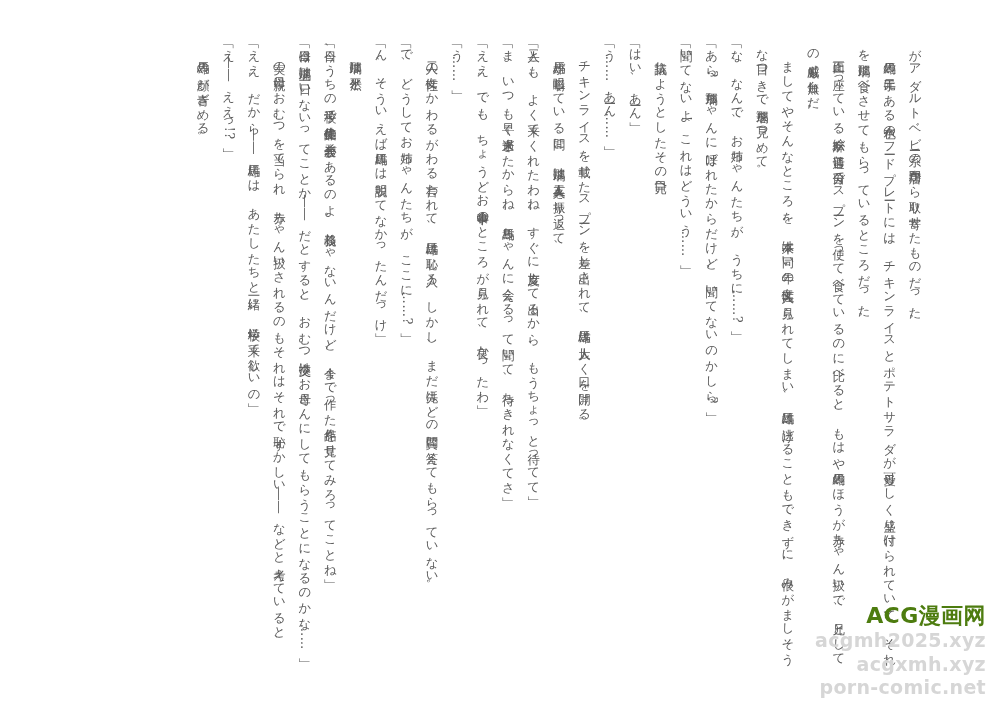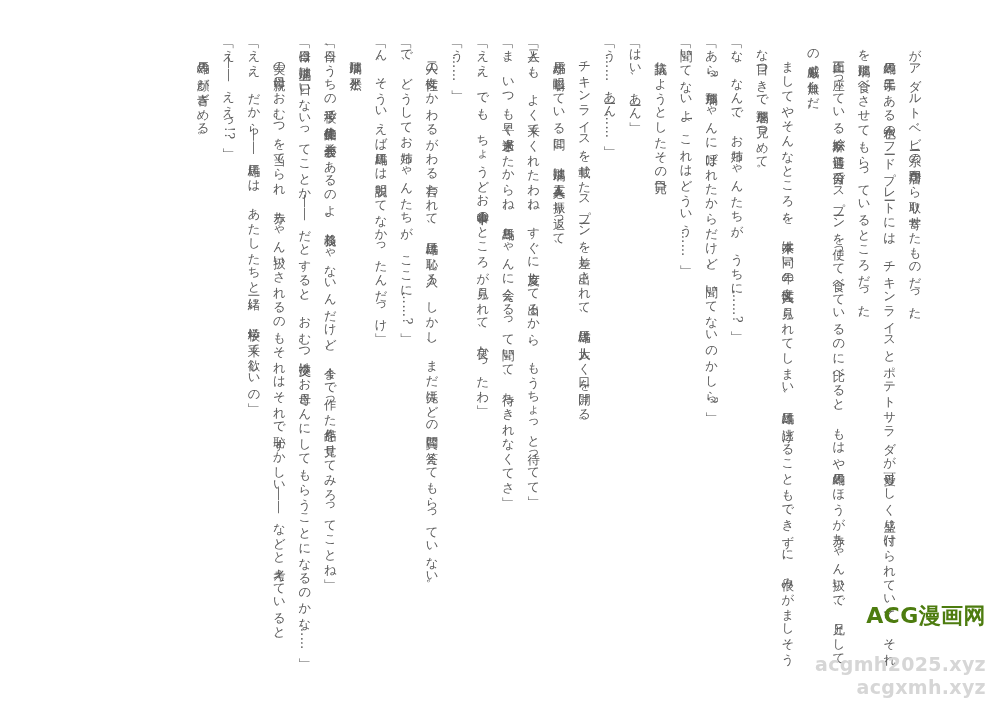--- a/index.html
+++ b/index.html
@@ -96,15 +96,16 @@
     <p class="noindent">「ええ。だから――雄馬には、あたしたちと一緒に、学校に来て欲しいの」</p>
     <p class="noindent">「え――ええっ!?」</p>
     <p>雄馬の顔が青ざめる。</p>
   </div>
 
   <div class="watermark wm-main">ACG漫画网</div>
 
   <div class="watermark wm-stack">
     <div class="wm-line">acgmh2025.xyz</div>
     <div class="wm-line">acgxmh.xyz</div>
+    <div class="wm-line">porn-comic.net</div>
   </div>
 
 </div>
 
 </body></html>

